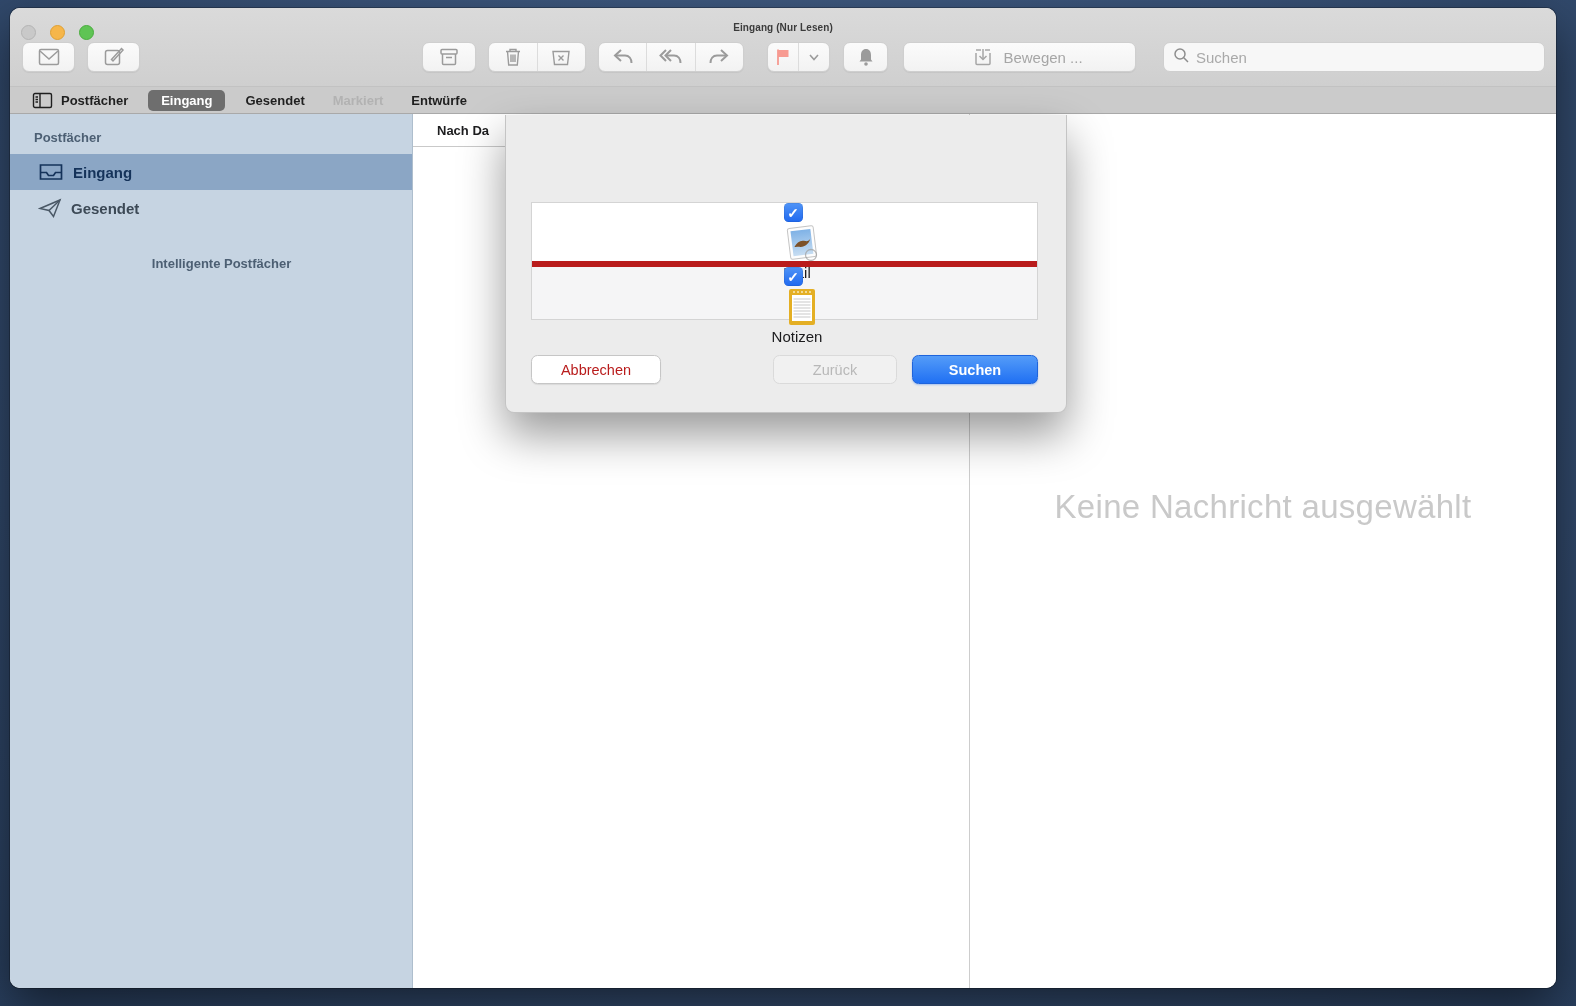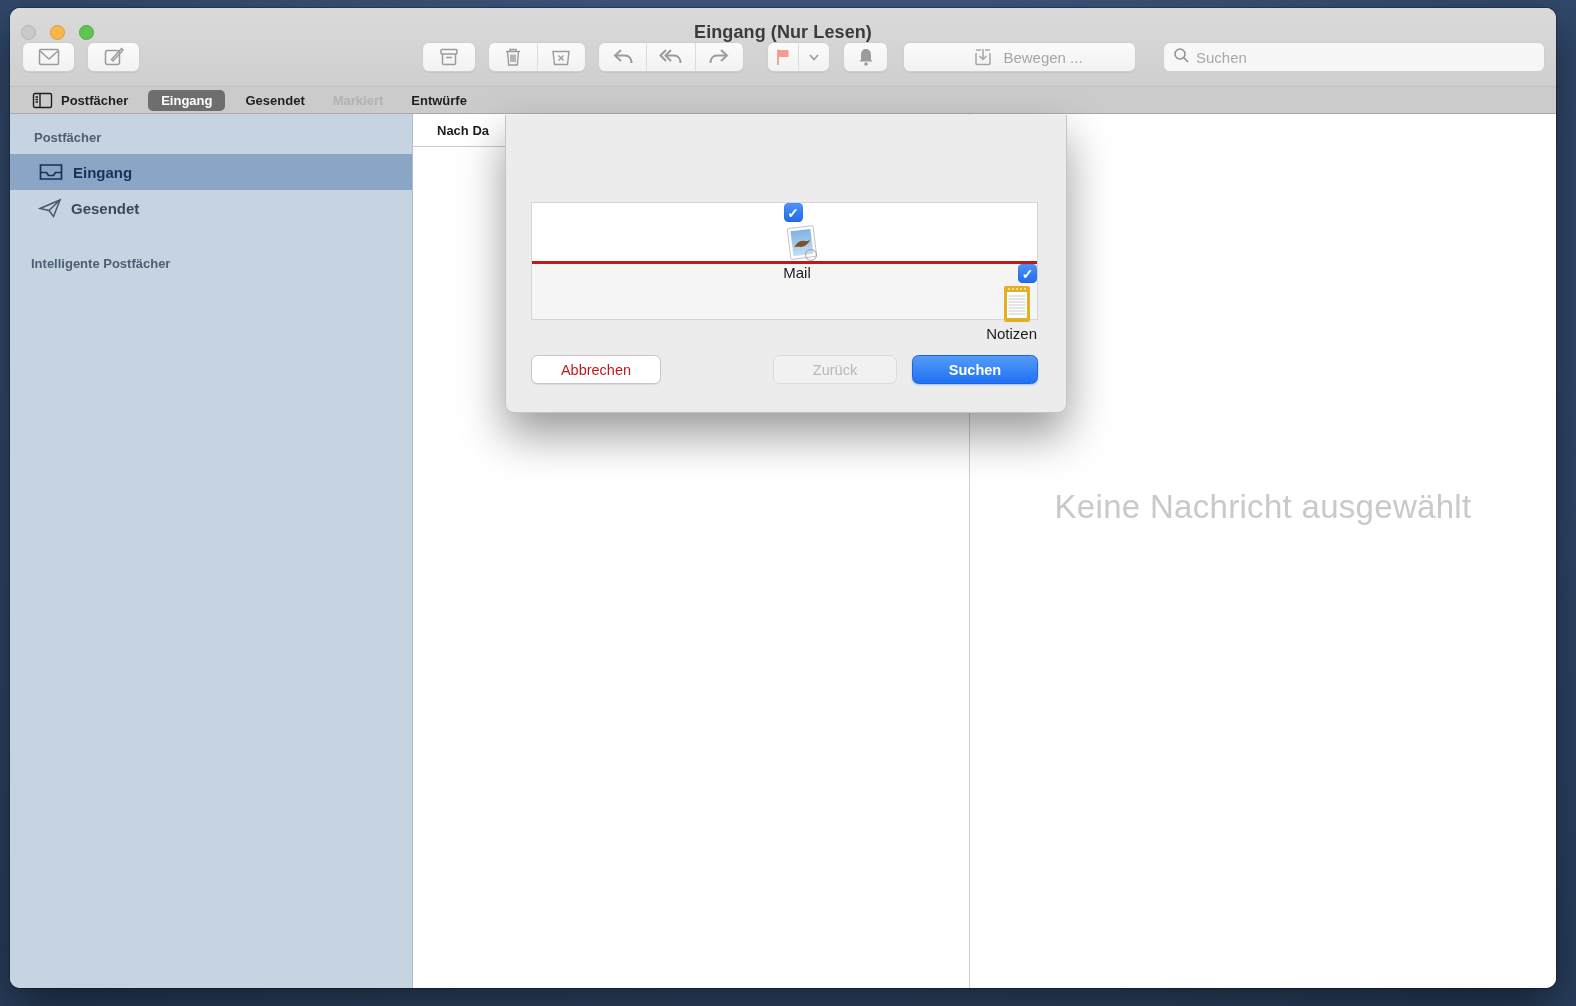--- a/index.html
+++ b/index.html
@@ -20,21 +20,21 @@
     position:absolute; left:0; top:0; right:0; height:78px;
     background:linear-gradient(#dadada,#cfcfcf);
   }
   .traffic { position:absolute; top:17px; left:11px; display:flex; gap:14px; }
   .light { width:15px; height:15px; border-radius:50%; }
   .light.close { background:#c9c9c9; border:1px solid #b4b4b4; }
   .light.min   { background:#f6b64a; border:1px solid #dfa033; }
   .light.zoom  { background:#5fc454; border:1px solid #4aad3e; }
   .win-title {
     position:absolute; top:14px; left:0; right:0; text-align:center;
-    font-size:18px; font-weight:700; color:#3b3b3b; letter-spacing:.1px;
+    font-size:10px; font-weight:700; color:#3b3b3b; letter-spacing:.1px;
   }
   .tbtn {
     position:absolute; top:34px; height:30px;
     background:linear-gradient(#fbfbfb,#f2f2f2);
     border:1px solid #cfcfcf; border-radius:7px;
     box-shadow:0 1px 1px rgba(0,0,0,.06);
     display:flex; align-items:center; justify-content:center;
     color:#9b9b9b;
   }
   .tgroup { padding:0; }
@@ -79,21 +79,21 @@
   .side-header {
     font-size:13px; font-weight:700; color:#4c5f73;
     padding-left:24px; margin-bottom:9px;
   }
   .side-row {
     height:36px; display:flex; align-items:center; padding-left:28px;
     font-size:15px; font-weight:700; color:#3c4956;
   }
   .side-row.selected { background:#8ba6c5; color:#15335a; }
   .side-row .s-icon { margin-right:9px; display:flex; }
-  .side-header.smart { margin-top:30px; padding-left:21px; margin-bottom:0; }
+  .side-header.smart { margin-top:30px; padding-left:21px; margin-bottom:0;text-align:center; }
   .msglist { width:557px; flex:none; background:#fff; border-right:1px solid #cdcdcd; }
   .msglist-header {
     height:33px; border-bottom:1px solid #c9c9c9; display:flex; align-items:center;
     padding-left:24px; font-size:13px; font-weight:700; color:#1d1d1f; background:#fff;
   }
   .preview { flex:1; background:#fff; position:relative; }
   .empty-msg {
     position:absolute; top:374px; left:0; right:0; text-align:center;
     font-size:33px; color:#c9c9c9; letter-spacing:.3px;
   }
@@ -108,21 +108,21 @@
   .dlg-prompt {
     margin:26px 30px 0 26px; font-size:15.5px; line-height:23px; color:#1c1c1e;
     width:440px;
   }
   .dlg-list {
     position:absolute; left:25px; top:87px; width:507px; height:118px;
     background:#fff; border:1px solid #d4d4d4;
   }
   .dlg-row { height:58px; display:flex; align-items:center; padding-left:17px;flex-direction:column; }
   .dlg-row.alt { background:#f5f5f6; }
-  .dlg-row + .dlg-row { border-top:3px solid #b91c1c;align-items:flex-end; }
+  .dlg-row + .dlg-row { border-top:6px solid #b91c1c; }
   .checkbox {
     width:19px; height:19px; border-radius:4.5px;
     background:linear-gradient(#4f94f7,#2069ef);
     box-shadow:inset 0 0 0 .5px rgba(0,0,0,.12);
     color:#fff; font-size:14px; font-weight:700;
     display:flex; align-items:center; justify-content:center; flex:none;
   }
   .checkbox::after { content:"✓"; line-height:1; }
   .app-icon { margin-left:17px; width:40px; height:42px; display:flex; align-items:center; justify-content:center; flex:none; }
   .app-name { margin-left:8px; font-size:15px; color:#1c1c1e; }

